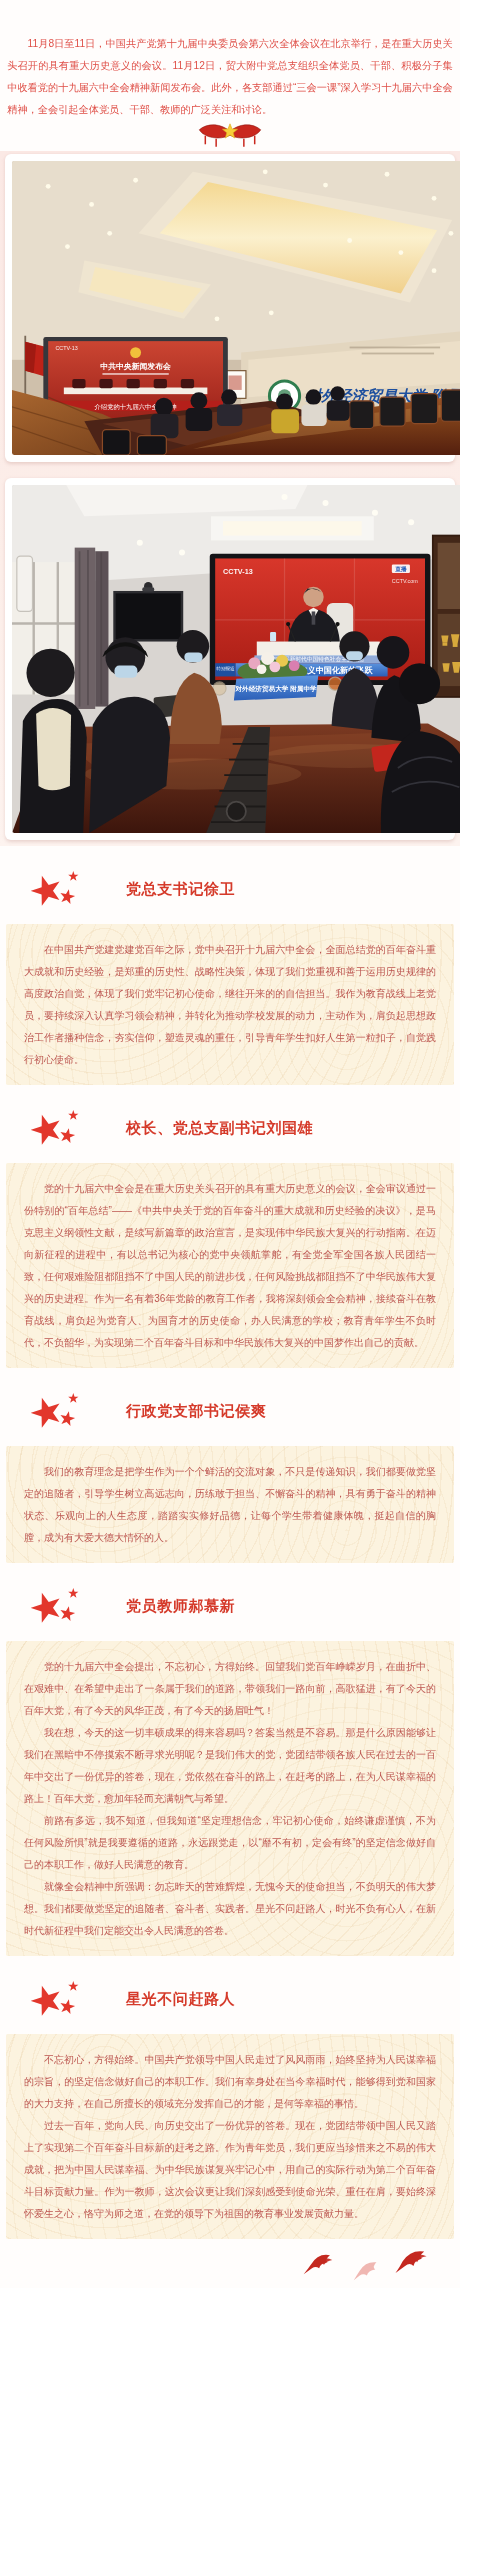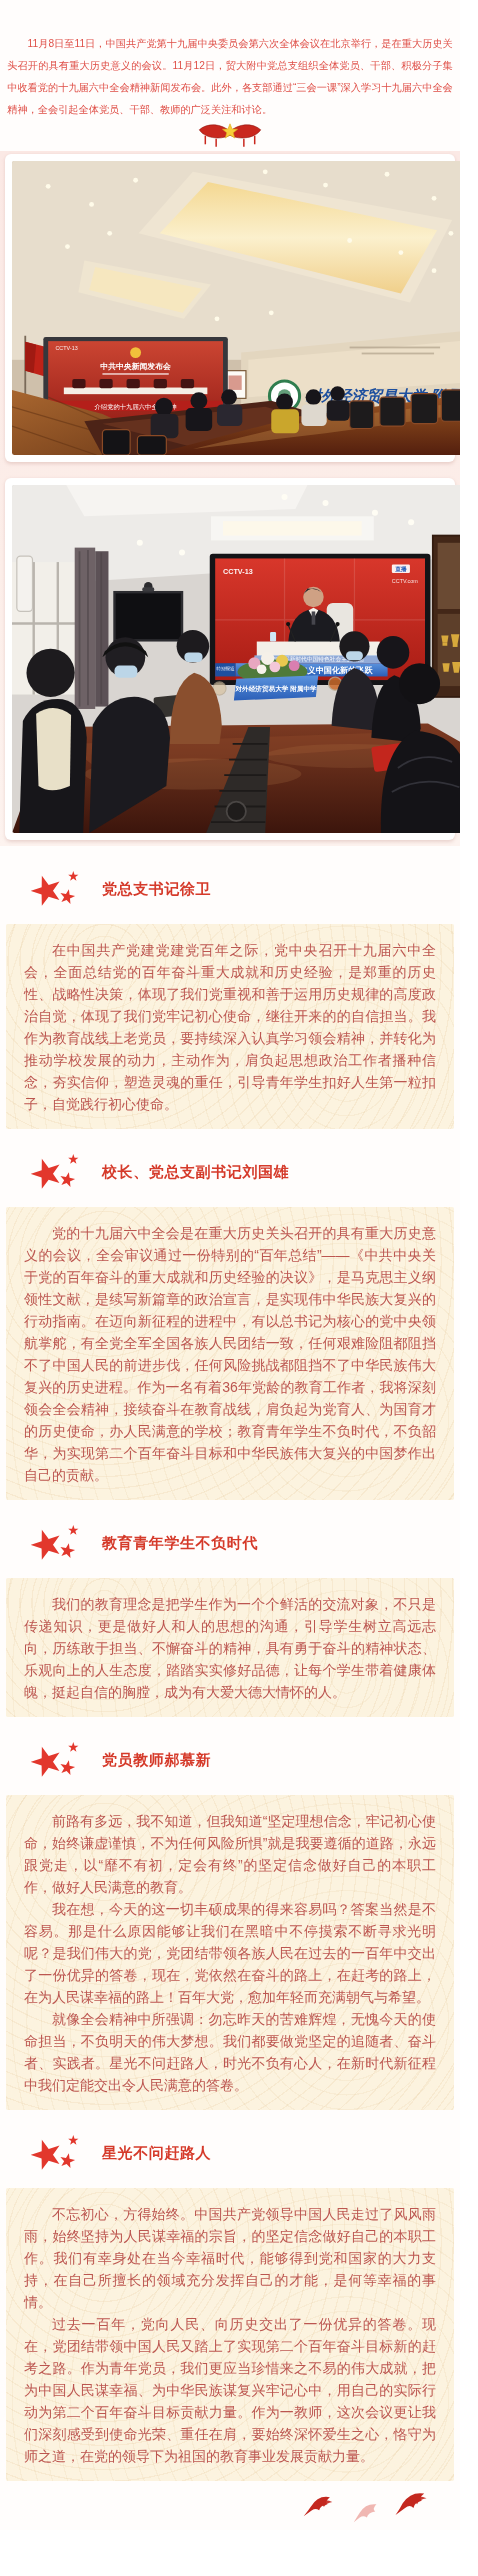--- a/index.html
+++ b/index.html
@@ -31,36 +31,36 @@
   .photo-card{
     background:#ffffff; border-radius:6px; padding:7.2px;
     box-shadow:0 1.2px 3.6px rgba(180,120,110,.25);
   }
   .photo-card + .photo-card{margin-top:15.7px;}
   .photo-card svg{display:block; border-radius:2.4px;}
 
   
   .section{margin-top:23px;}
   .sec-head{
-    display:flex; align-items:center; gap:13px;
+    display:flex; align-items:center; gap:37px;
     padding-left:31px; height:40px;
   }
   .sec-head h2{
     margin:0; color:#d53a2a; font-size:15px; font-weight:bold;
     letter-spacing:0.6px;
   }
   .sec-box{
     margin:14.5px 6px 0 6px;
     background-color:#fcf3df;
     background-image:
       repeating-radial-gradient(circle at 22% 18%, rgba(226,196,148,.20) 0 1.2px, transparent 1.2px 12px),
       repeating-radial-gradient(circle at 76% 72%, rgba(226,196,148,.16) 0 1.2px, transparent 1.2px 14.5px);
     border-radius:1.8px;
     padding:15px 18px 14.5px 18px;
-    color:#bc5650; font-size:14px; line-height:22px; text-align:justify;
+    color:#bc5650; font-size:10px; line-height:22px; text-align:justify;
   }
   .sec-box p{margin:0; text-indent:2em;}
 
   
   .doves{ text-align:right; padding:8.4px 28px 3.6px 0; line-height:0;}
 </style>
 </head>
 <body>
 
 <div class="page">
@@ -404,41 +404,42 @@
 
   <div class="section">
     <div class="sec-head">
       <svg width="58" height="40" viewBox="0 0 96 66" aria-hidden="true">
         <g fill="#e2372c">
           <path transform="translate(26,36) rotate(-18)" d="M0,-26 L6.1,-8.1 L24.9,-8 L9.9,3.1 L15.3,21 L0,10.4 L-15.3,21 L-9.9,3.1 L-24.9,-8 L-6.1,-8.1 Z"></path>
           <path transform="translate(70,12) scale(.34)" d="M0,-26 L6.1,-8.1 L24.9,-8 L9.9,3.1 L15.3,21 L0,10.4 L-15.3,21 L-9.9,3.1 L-24.9,-8 L-6.1,-8.1 Z"></path>
           <path transform="translate(60,46) scale(.5) rotate(12)" d="M0,-26 L6.1,-8.1 L24.9,-8 L9.9,3.1 L15.3,21 L0,10.4 L-15.3,21 L-9.9,3.1 L-24.9,-8 L-6.1,-8.1 Z"></path>
         </g>
       </svg>
-      <h2>教育青年学生不负时代</h2>
+      <h2>行政党支部书记侯爽</h2>
     </div>
     <div class="sec-box">
-      <p>我们的教育理念是把学生作为一个个鲜活的交流对象，不只是传递知识，更是做好人和人的思想的沟通，引导学生树立高远志向，历练敢于担当、不懈奋斗的精神，具有勇于奋斗的精神状态、乐观向上的人生态度，踏踏实实修好品德，让每个学生带着健康体魄，挺起自信的胸膛，成为有大爱大德大情怀的人。</p>
+      <p>我们的教育理念是把学生作为一个个鲜活的交流对象，不只是传递知识，我们都要做党坚定的追随者，引导学生树立高远志向，历练敢于担当、不懈奋斗的精神，具有勇于奋斗的精神状态、乐观向上的人生态度，踏踏实实修好品德，让每个学生带着健康体魄，挺起自信的胸膛，成为有大爱大德大情怀的人。</p>
     </div>
   </div>
 
   <div class="section">
     <div class="sec-head">
       <svg width="58" height="40" viewBox="0 0 96 66" aria-hidden="true">
         <g fill="#e2372c">
           <path transform="translate(26,36) rotate(-18)" d="M0,-26 L6.1,-8.1 L24.9,-8 L9.9,3.1 L15.3,21 L0,10.4 L-15.3,21 L-9.9,3.1 L-24.9,-8 L-6.1,-8.1 Z"></path>
           <path transform="translate(70,12) scale(.34)" d="M0,-26 L6.1,-8.1 L24.9,-8 L9.9,3.1 L15.3,21 L0,10.4 L-15.3,21 L-9.9,3.1 L-24.9,-8 L-6.1,-8.1 Z"></path>
           <path transform="translate(60,46) scale(.5) rotate(12)" d="M0,-26 L6.1,-8.1 L24.9,-8 L9.9,3.1 L15.3,21 L0,10.4 L-15.3,21 L-9.9,3.1 L-24.9,-8 L-6.1,-8.1 Z"></path>
         </g>
       </svg>
       <h2>党员教师郝慕新</h2>
     </div>
     <div class="sec-box">
+      <p>党的十九届六中全会提出，不忘初心，方得始终。回望我们党百年峥嵘岁月，在曲折中、在艰难中、在希望中走出了一条属于我们的道路，带领我们一路向前，高歌猛进，有了今天的百年大党，有了今天的风华正茂，有了今天的扬眉吐气！</p>
+      <p>我在想，今天的这一切丰硕成果的得来容易吗？答案当然是不容易。那是什么原因能够让我们在黑暗中不停摸索不断寻求光明呢？是我们伟大的党，党团结带领各族人民在过去的一百年中交出了一份优异的答卷，现在，党依然在奋斗的路上，在赶考的路上，在为人民谋幸福的路上！百年大党，愈加年轻而充满朝气与希望。</p>
       <p>前路有多远，我不知道，但我知道“坚定理想信念，牢记初心使命，始终谦虚谨慎，不为任何风险所惧”就是我要遵循的道路，永远跟党走，以“靡不有初，定会有终”的坚定信念做好自己的本职工作，做好人民满意的教育。</p>
-      <p>我在想，今天的这一切丰硕成果的得来容易吗？答案当然是不容易。那是什么原因能够让我们在黑暗中不停摸索不断寻求光明呢？是我们伟大的党，党团结带领各族人民在过去的一百年中交出了一份优异的答卷，现在，党依然在奋斗的路上，在赶考的路上，在为人民谋幸福的路上！百年大党，愈加年轻而充满朝气与希望。</p>
       <p>就像全会精神中所强调：勿忘昨天的苦难辉煌，无愧今天的使命担当，不负明天的伟大梦想。我们都要做党坚定的追随者、奋斗者、实践者。星光不问赶路人，时光不负有心人，在新时代新征程中我们定能交出令人民满意的答卷。</p>
     </div>
   </div>
 
   <div class="section">
     <div class="sec-head">
       <svg width="58" height="40" viewBox="0 0 96 66" aria-hidden="true">
         <g fill="#e2372c">
           <path transform="translate(26,36) rotate(-18)" d="M0,-26 L6.1,-8.1 L24.9,-8 L9.9,3.1 L15.3,21 L0,10.4 L-15.3,21 L-9.9,3.1 L-24.9,-8 L-6.1,-8.1 Z"></path>
           <path transform="translate(70,12) scale(.34)" d="M0,-26 L6.1,-8.1 L24.9,-8 L9.9,3.1 L15.3,21 L0,10.4 L-15.3,21 L-9.9,3.1 L-24.9,-8 L-6.1,-8.1 Z"></path>

